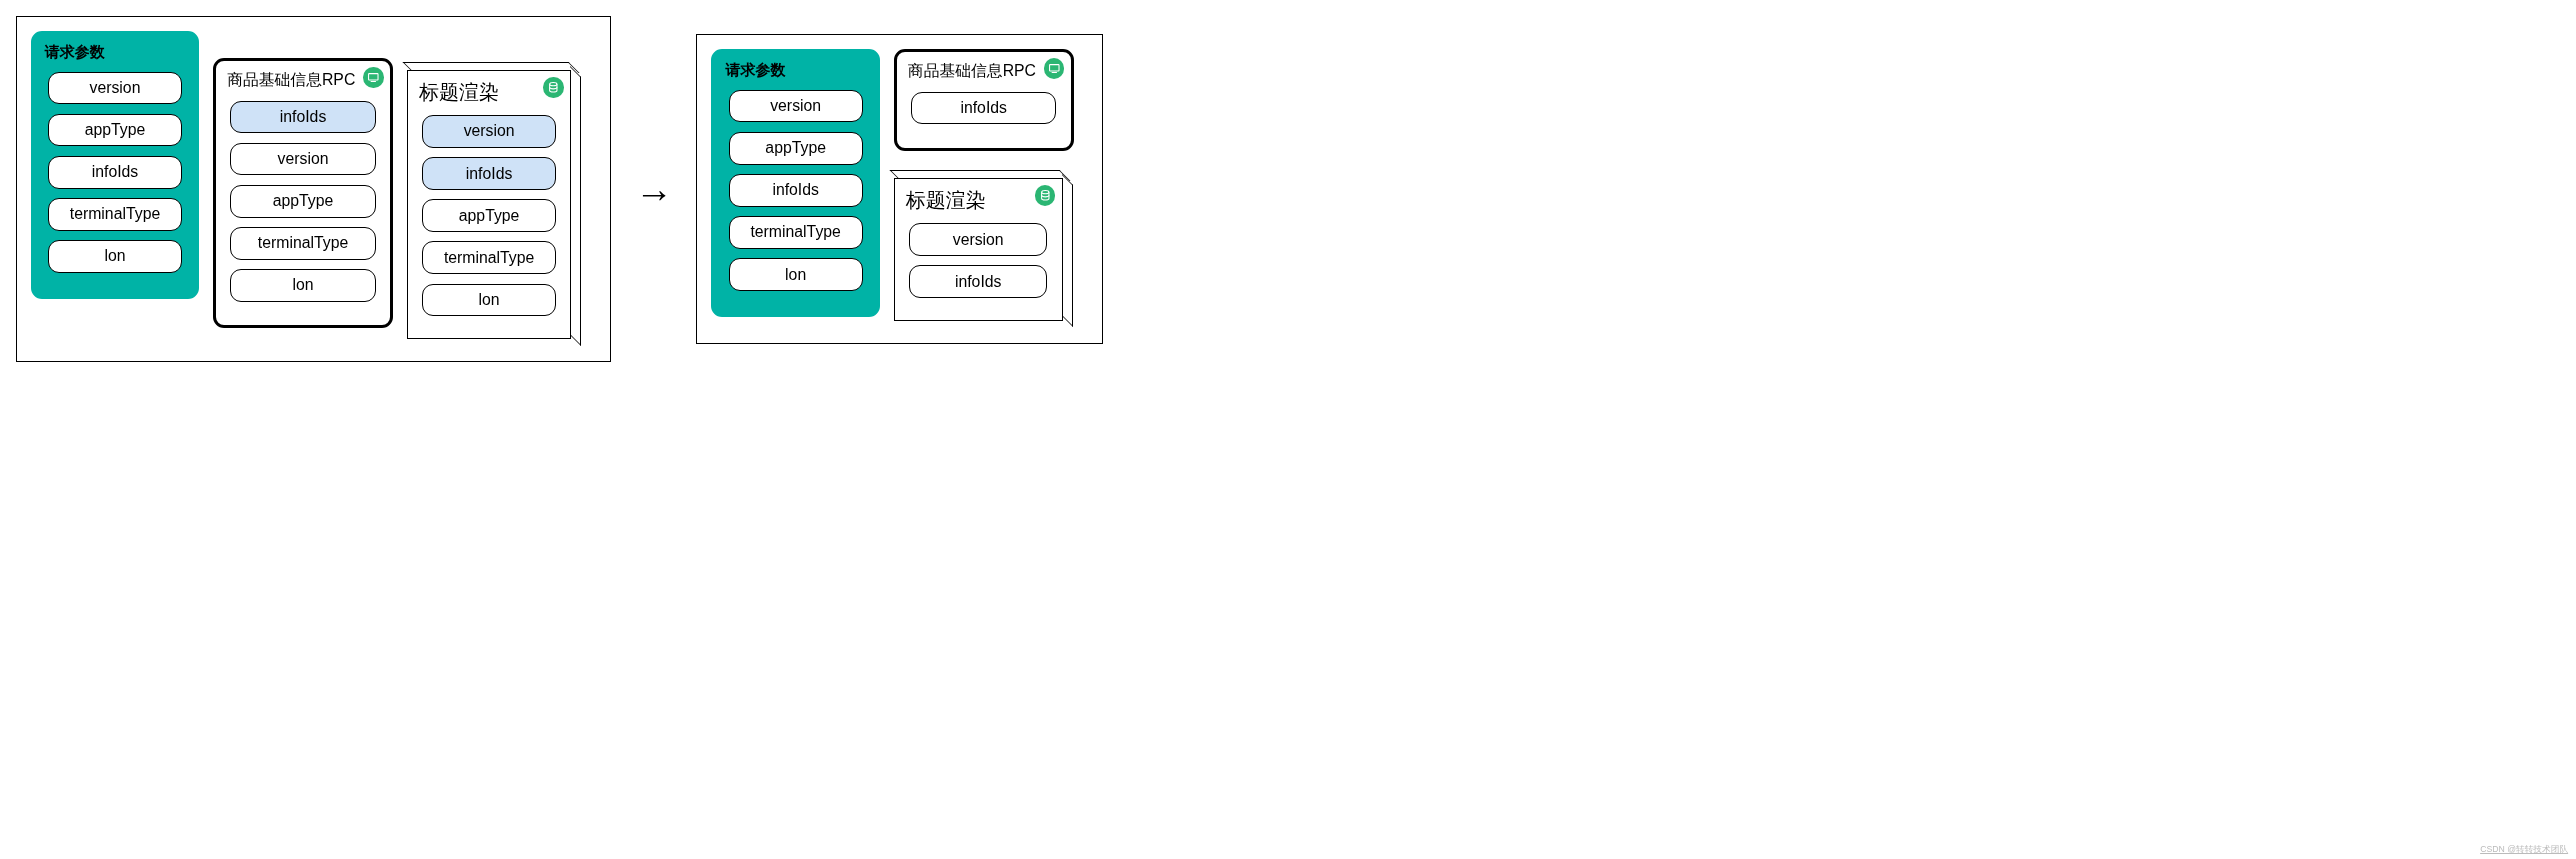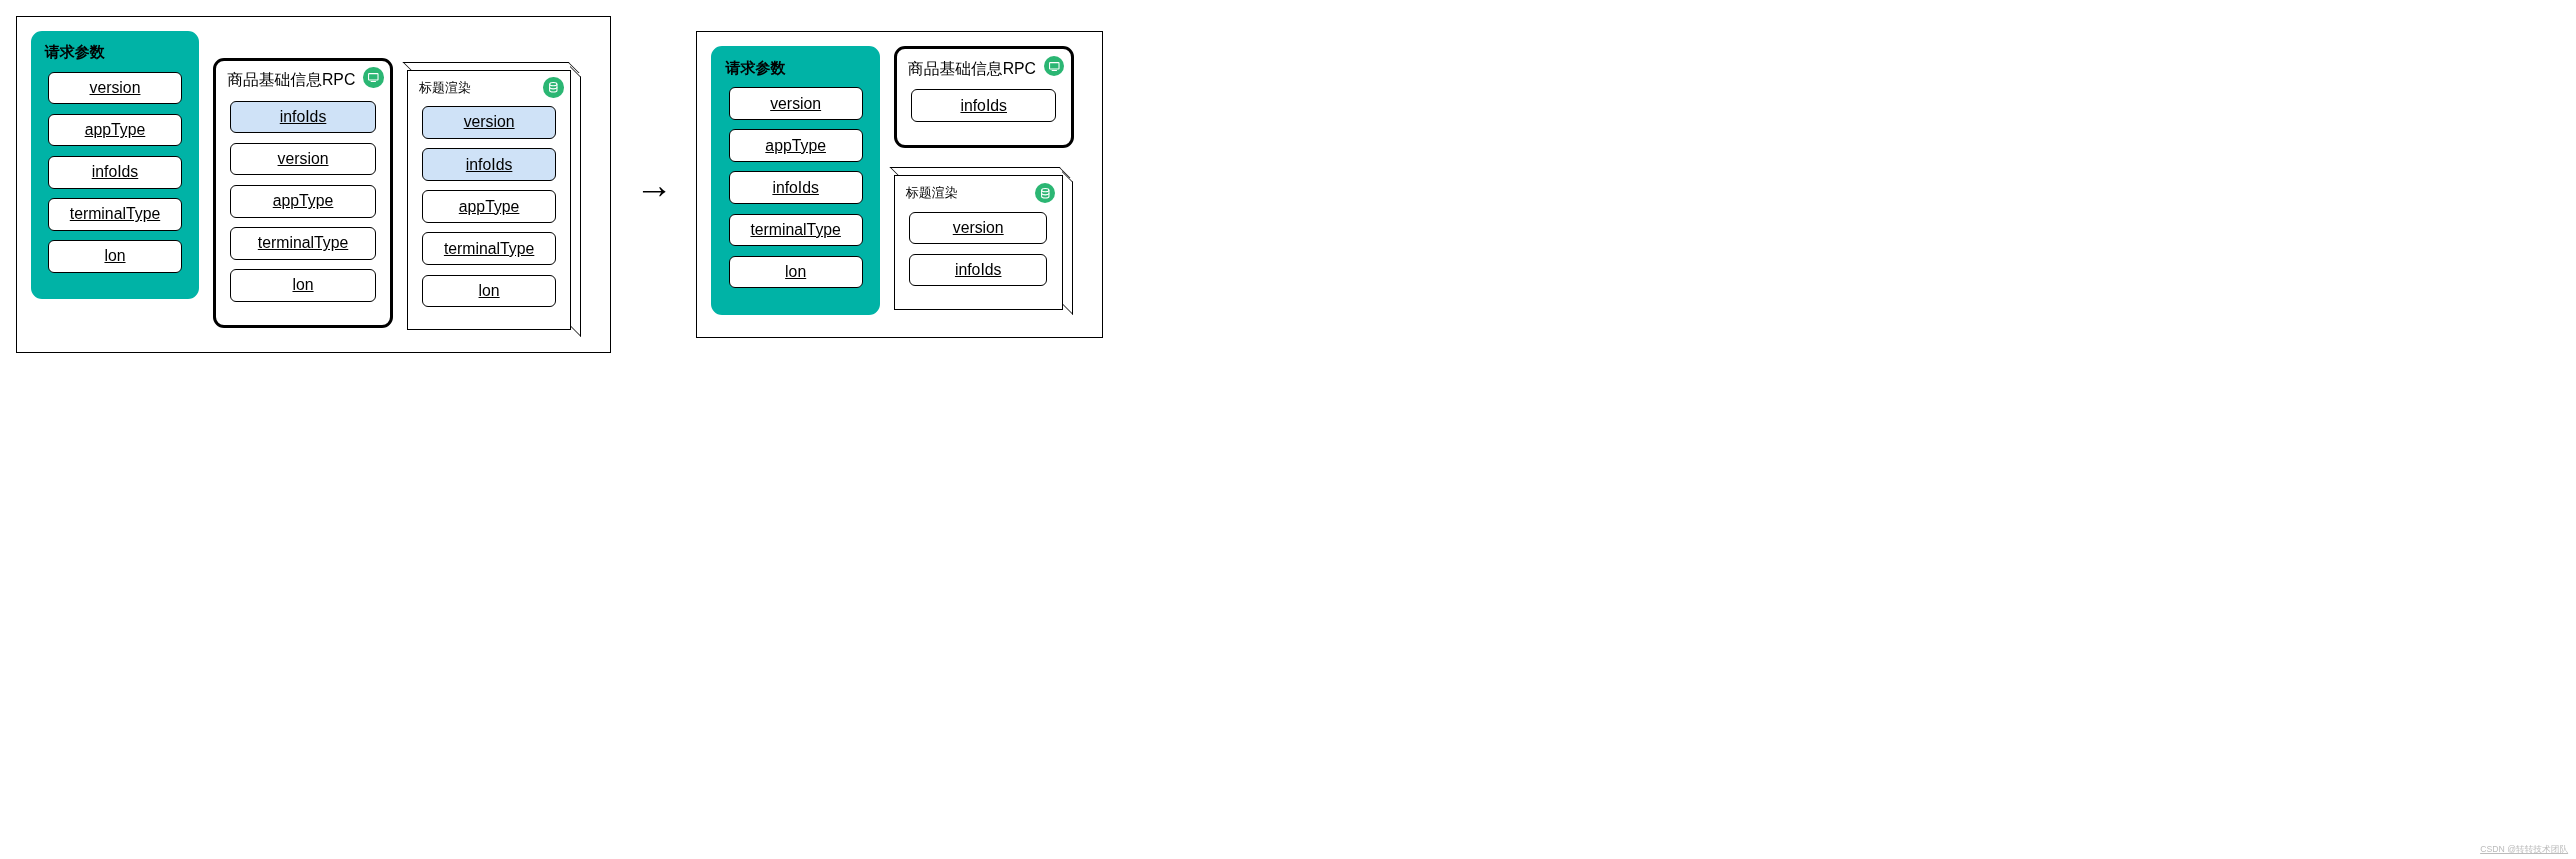--- a/index.html
+++ b/index.html
@@ -32,27 +32,26 @@
     background: #00b3a6;
     color: #000;
   }
   .panel.teal .panel-title { color: #000; font-weight: 700; font-size: 15px; margin-bottom: 7.9px; }
   .panel.white { border-color: #000; background: #fff; }
   .panel.white .panel-title { color: #000; font-weight: 400; font-size: 15.8px; margin-bottom: 7.9px; }
   .panel-title { display: block; padding-right: 23.6px; }
   .pill {
     background: #fff;
     border: 1.6px solid #000;
-    border-radius: 6px;
+    border-radius: 11px;
     padding: 6.3px 0;
     text-align: center;
     font-size: 15.8px;
     margin: 9.5px 3.2px;
     min-width: 134px;
-    text-decoration: underline;
   }
   .pill.hl { background: #cfe2f7; }
   .icon-badge {
     position: absolute;
     top: 6.3px; right: 6.3px;
     width: 20.5px; height: 20.5px;
     border-radius: 50%;
     display: flex; align-items: center; justify-content: center;
   }
   .icon-badge.green { background: #2bb673; }
@@ -83,21 +82,21 @@
     border-left: none;
   }
   .threeD-inner {
     position: relative;
     border: 1.6px solid #000;
     background: #fff;
     padding: 7.9px 11px 12.6px 11px;
     min-width: 158px;
     z-index: 1;
   }
-  .threeD-inner .panel-title { font-size: 13px; margin-bottom: 6.3px; display:block; padding-right:22px; }
+  .threeD-inner .panel-title { font-size: 20px; margin-bottom: 6.3px; display:block; padding-right:22px; }
   .arrow {
     font-size: 38px;
     font-weight: 300;
     line-height: 1;
     align-self: center;
   }
   .rightcol { display: flex; flex-direction: column; gap: 27px; }
   .watermark {
     position: fixed;
     bottom: 3.2px; right: 7.9px;

